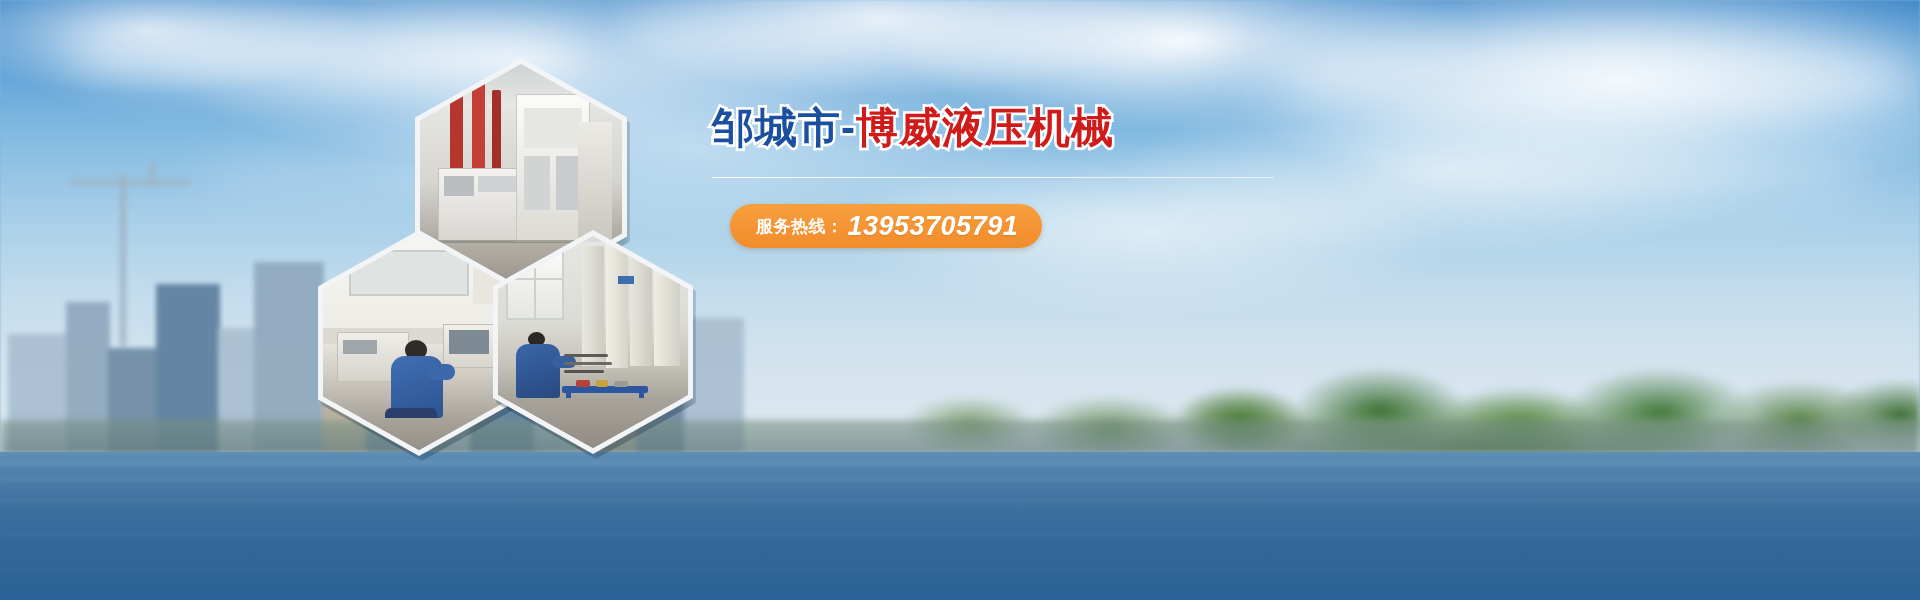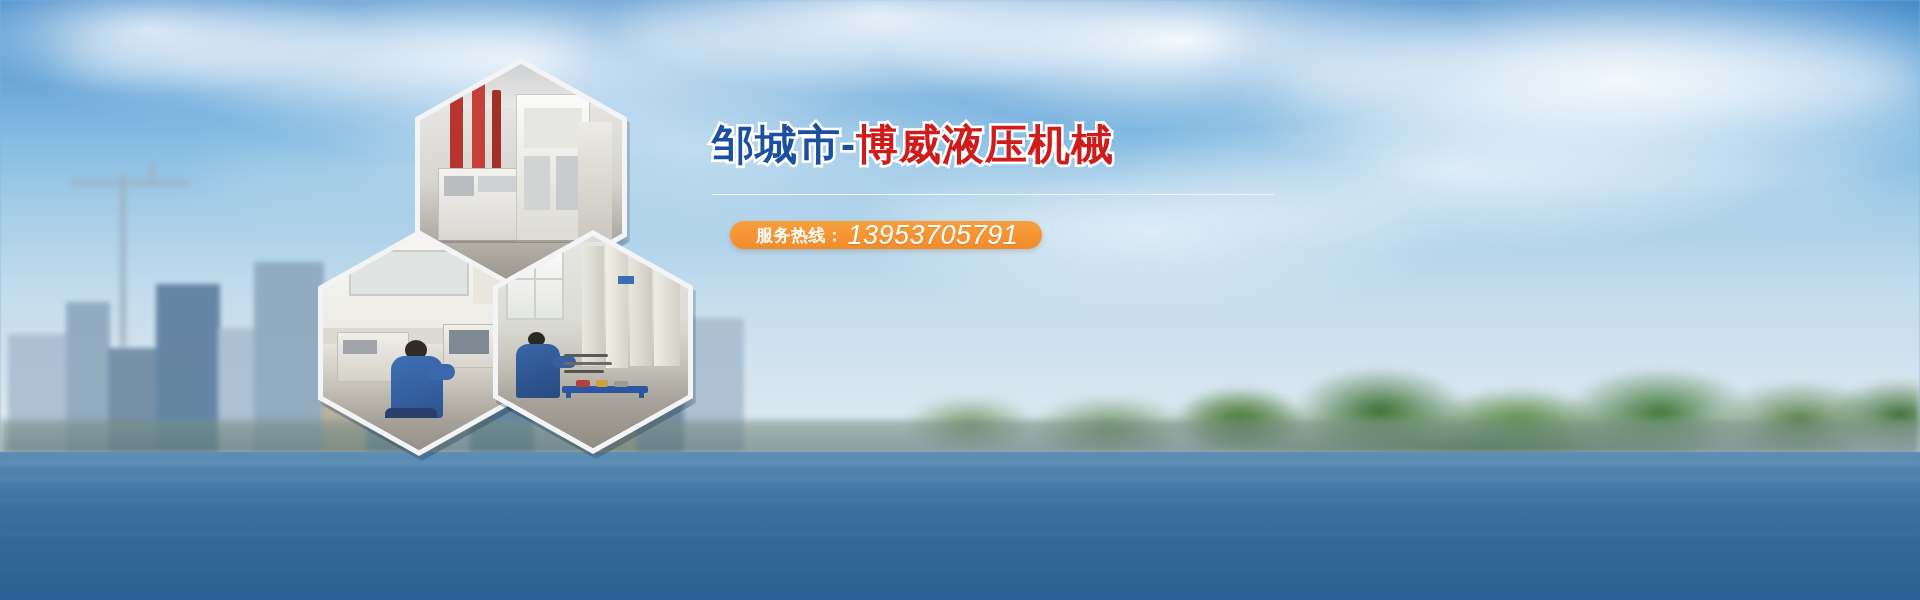--- a/index.html
+++ b/index.html
@@ -141,21 +141,21 @@
   }
 
   
   .photo-bench {
     position:absolute; inset:0;
     background:
       linear-gradient(to bottom, #e6e7e2 0%, #dcdcd6 40%, #c3c0b7 62%, #9b978f 84%, #85817a 100%);
   }
 
   
-  #panel { position:absolute; left:712px; top:121px; width:570px; }
+  #panel { position:absolute; left:712px; top:104px; width:570px; }
 
   #title {
     font-size:42px; font-weight:bold; letter-spacing:1px; line-height:1.12;
     white-space:nowrap;
     -webkit-text-stroke:5px #ffffff;
     paint-order:stroke fill;
     text-shadow:
       0 0 2px #fff, 0 2px 3px rgba(255,255,255,.9);
   }
   #title .t-blue { color:#1B4FA0; }
@@ -172,32 +172,32 @@
   }
 
   #divider {
     margin-top:26px; width:562px; height:1px;
     background:linear-gradient(to right, rgba(255,255,255,.95), rgba(255,255,255,.60));
   }
 
   #hotline {
     margin-top:26px; margin-left:18px;
     display:inline-flex; align-items:center;
-    height:28px; padding:0 24px 0 26px;
+    height:44px; padding:0 24px 0 26px;
     border-radius:22px;
     background:linear-gradient(to bottom,#f7a03e 0%,#f59434 52%,#f08c2c 100%);
     box-shadow:0 2px 5px rgba(120,70,10,.22);
     white-space:nowrap;
     text-align:right;
   }
   #hotline .hl-label {
     color:#ffffff; font-size:17px; font-weight:bold; letter-spacing:.5px;
   }
   #hotline .hl-num {
-    color:#ffffff; font-size:27px; font-weight:normal; font-style:italic;
+    color:#ffffff; font-size:27px; font-weight:bold; font-style:italic;
     letter-spacing:.5px; margin-left:4px;
     text-shadow:0 1px 1px rgba(150,80,10,.25);
   }
 </style>
 </head>
 <body>
 
 <div id="scene">
 
   <div class="sky"></div>

